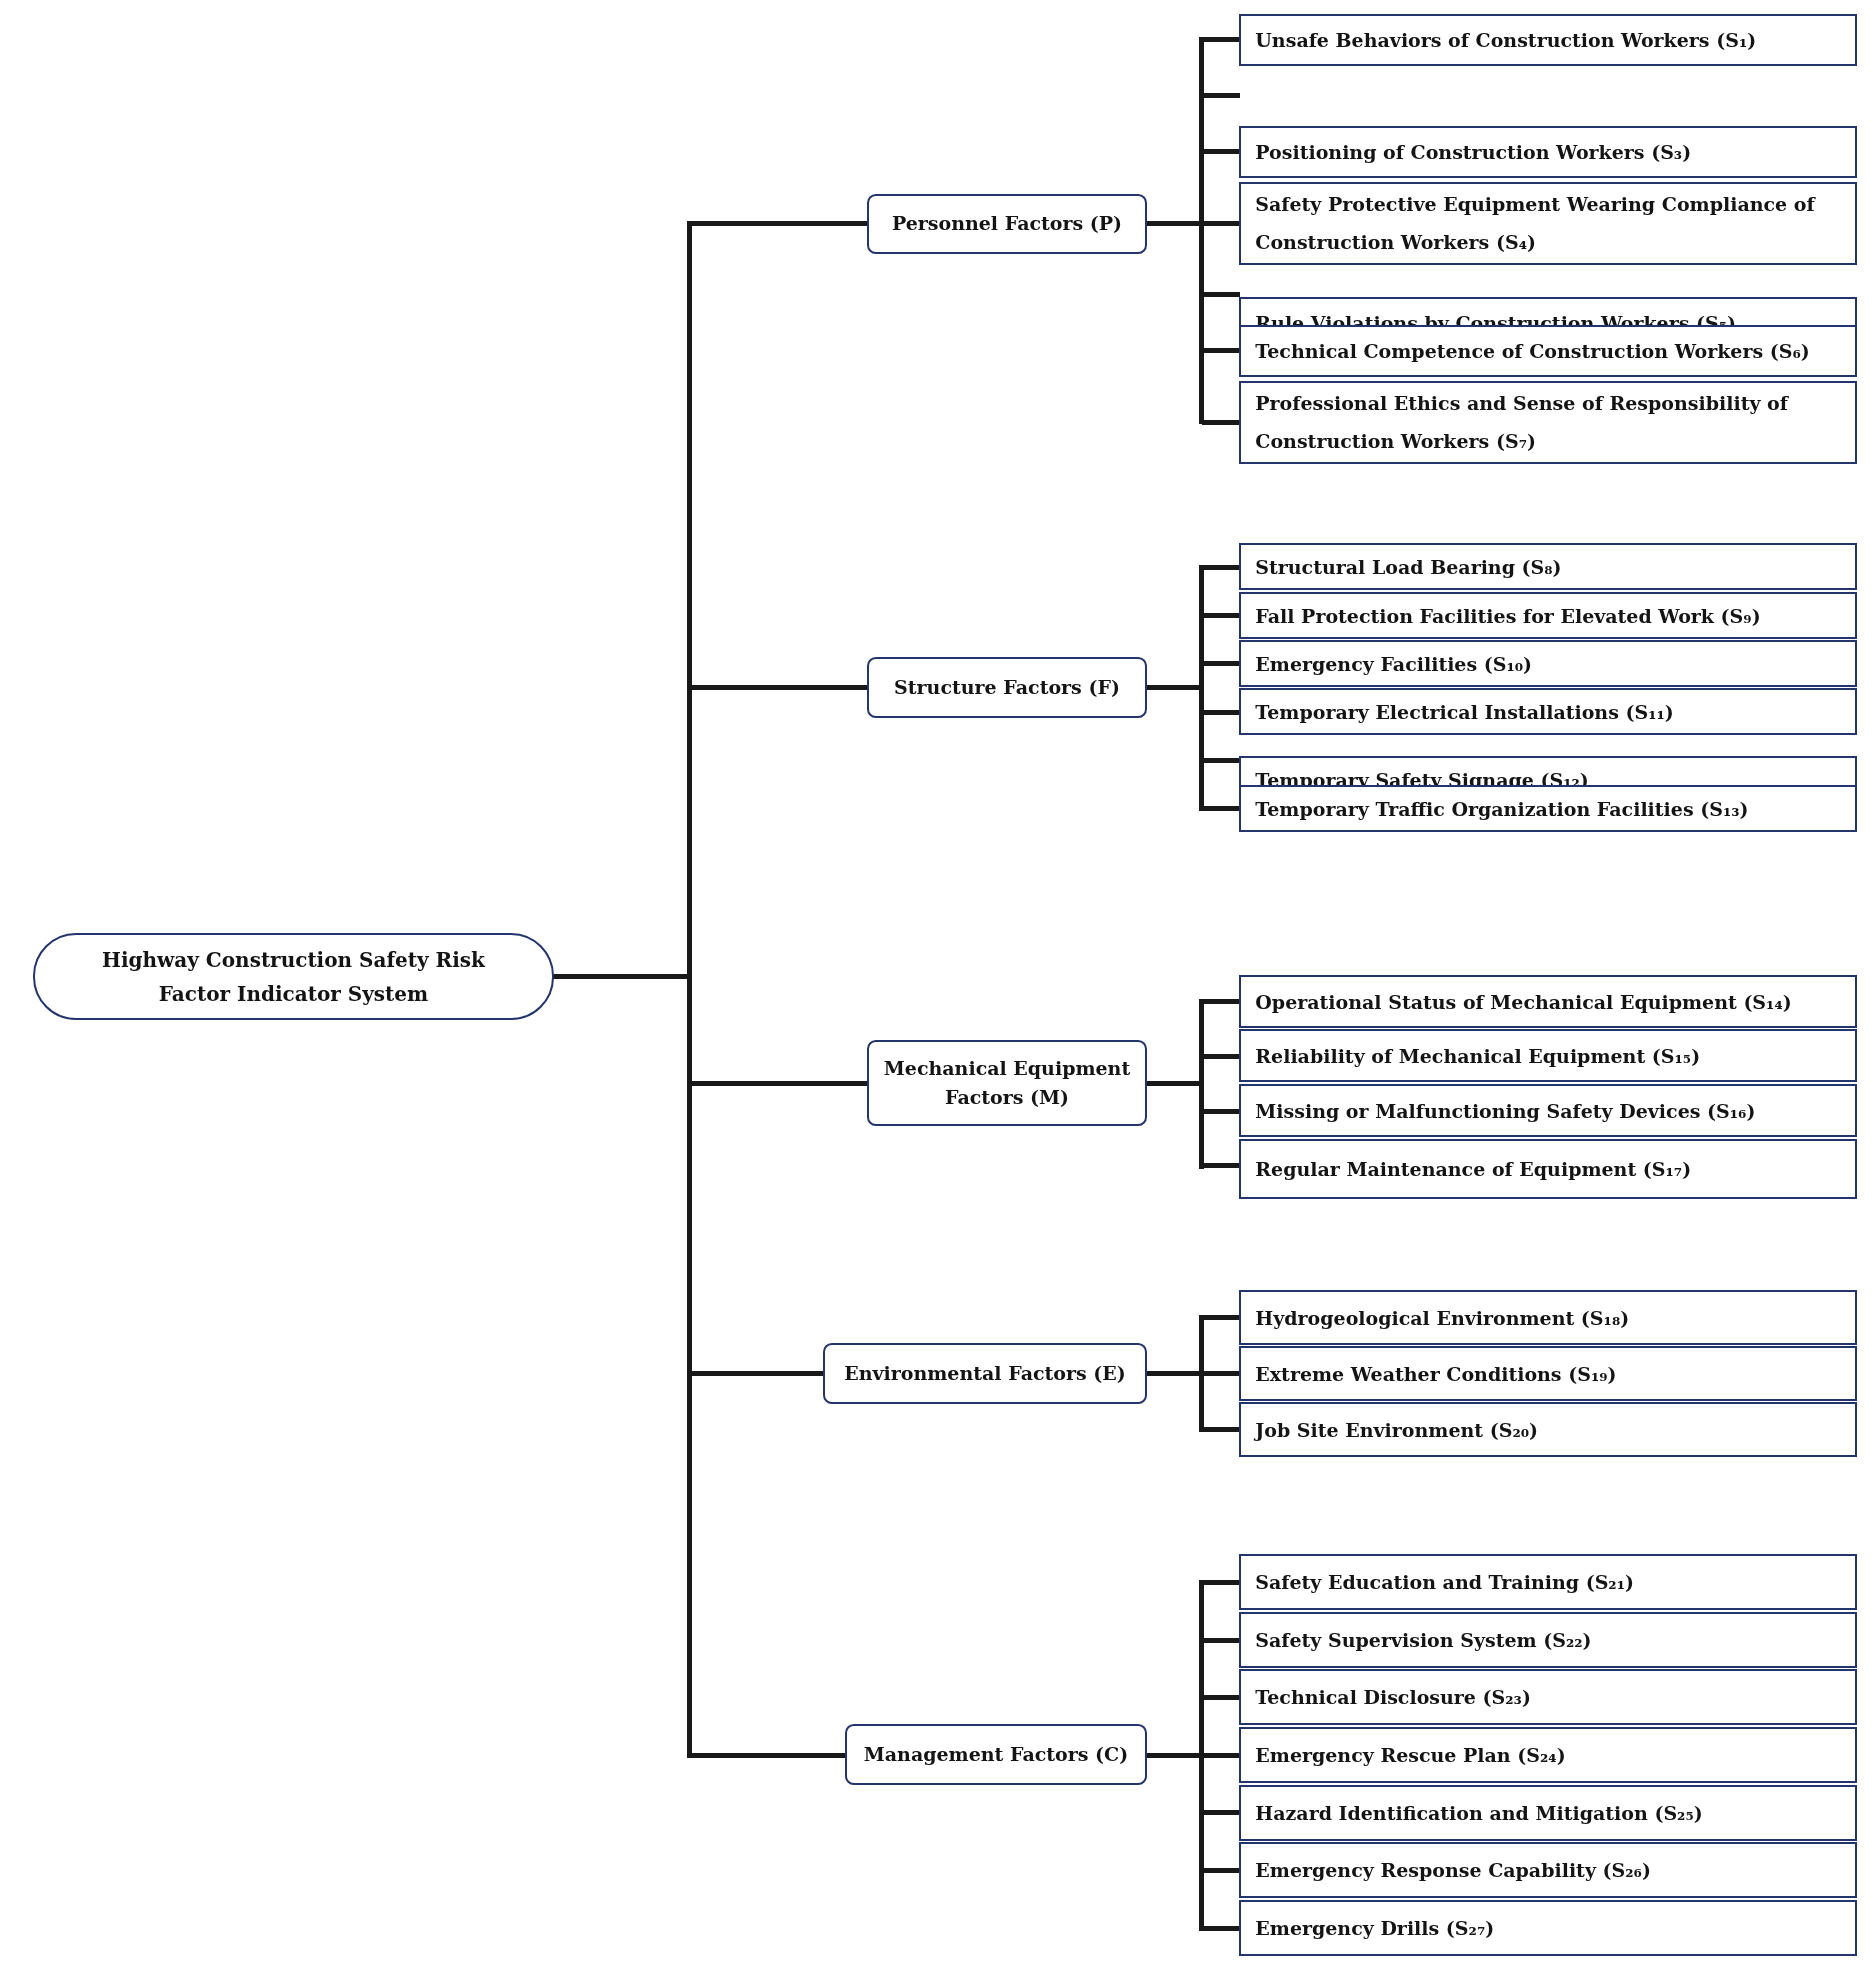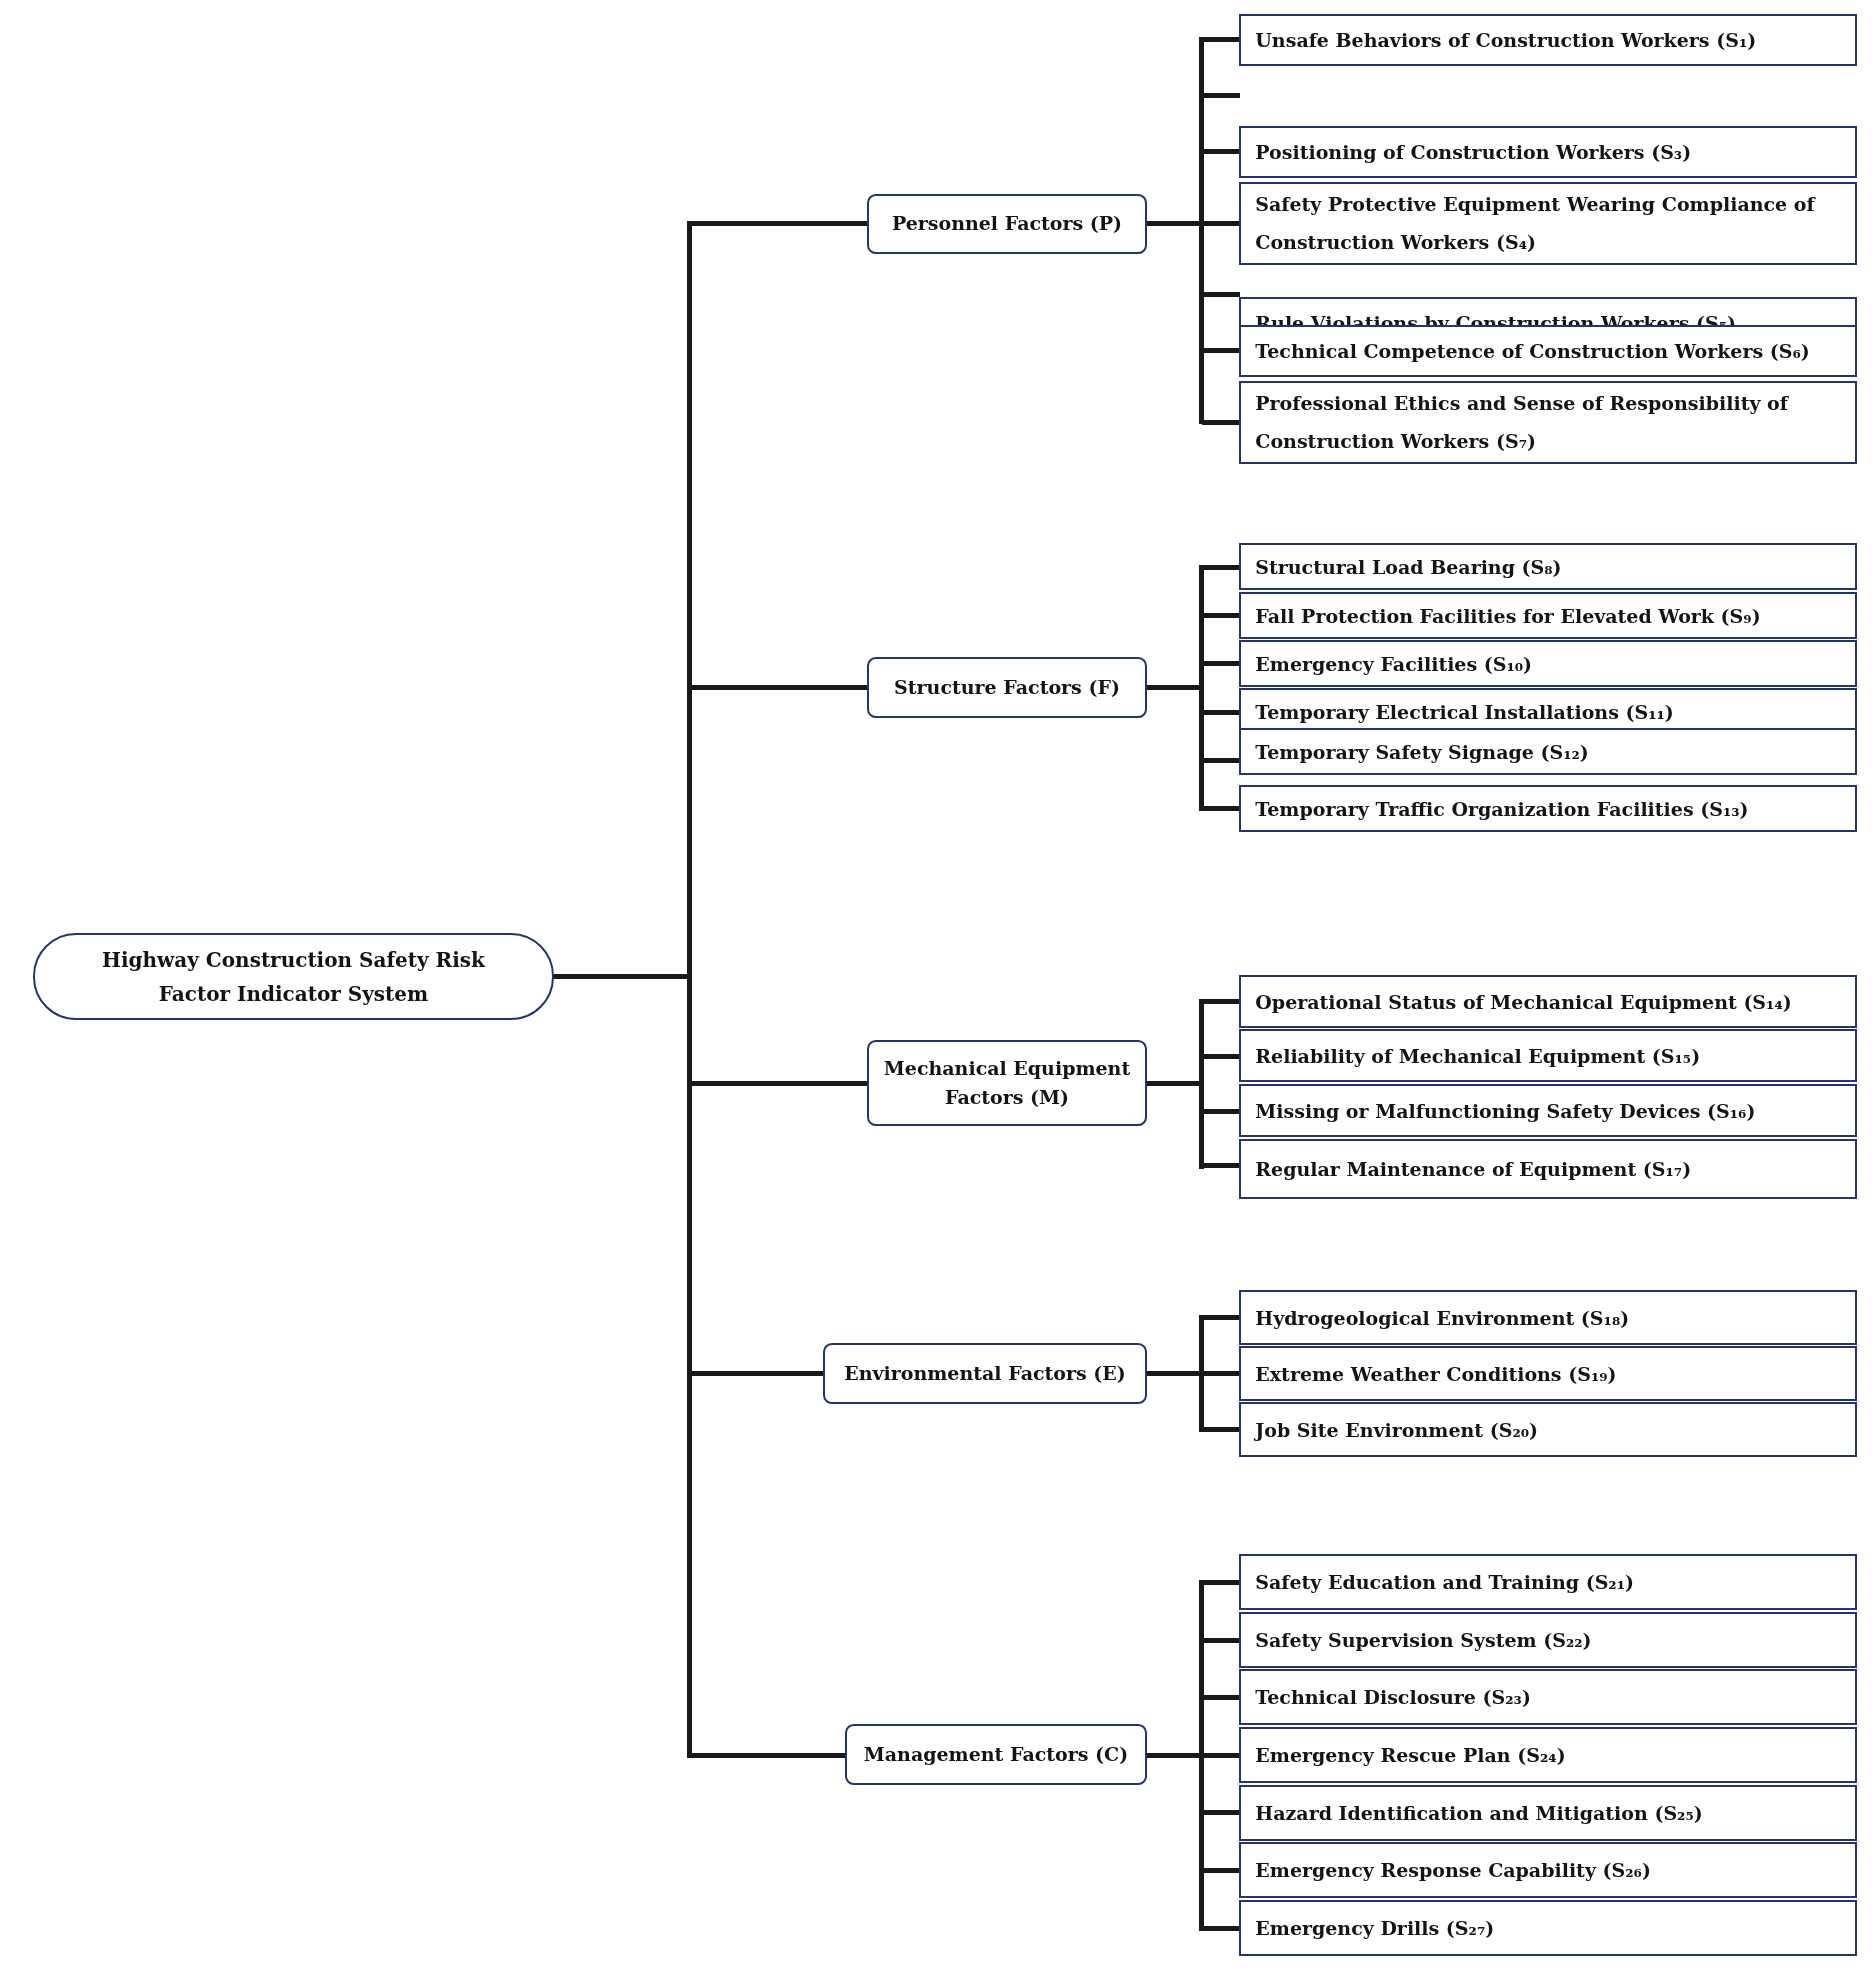--- a/index.html
+++ b/index.html
@@ -118,21 +118,21 @@
   </div>
   <div class="box leaf" style="left:1239px;top:592px;width:618px;height:47px;">
     <span class="txt">Fall Protection Facilities for Elevated Work (S₉)</span>
   </div>
   <div class="box leaf" style="left:1239px;top:640px;width:618px;height:47px;">
     <span class="txt">Emergency Facilities (S₁₀)</span>
   </div>
   <div class="box leaf" style="left:1239px;top:688px;width:618px;height:47px;">
     <span class="txt">Temporary Electrical Installations (S₁₁)</span>
   </div>
-  <div class="box leaf" style="left:1239px;top:728px;width:618px;height:47px;">
+  <div class="box leaf" style="left:1239px;top:756px;width:618px;height:47px;">
     <span class="txt">Temporary Safety Signage (S₁₂)</span>
   </div>
   <div class="box leaf" style="left:1239px;top:785px;width:618px;height:47px;">
     <span class="txt">Temporary Traffic Organization Facilities (S₁₃)</span>
   </div>
 
   <div class="box leaf" style="left:1239px;top:975px;width:618px;height:53px;">
     <span class="txt">Operational Status of Mechanical Equipment (S₁₄)</span>
   </div>
   <div class="box leaf" style="left:1239px;top:1029px;width:618px;height:53px;">

